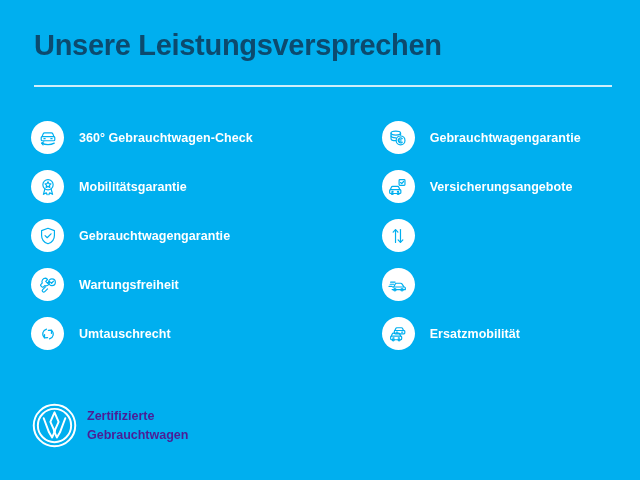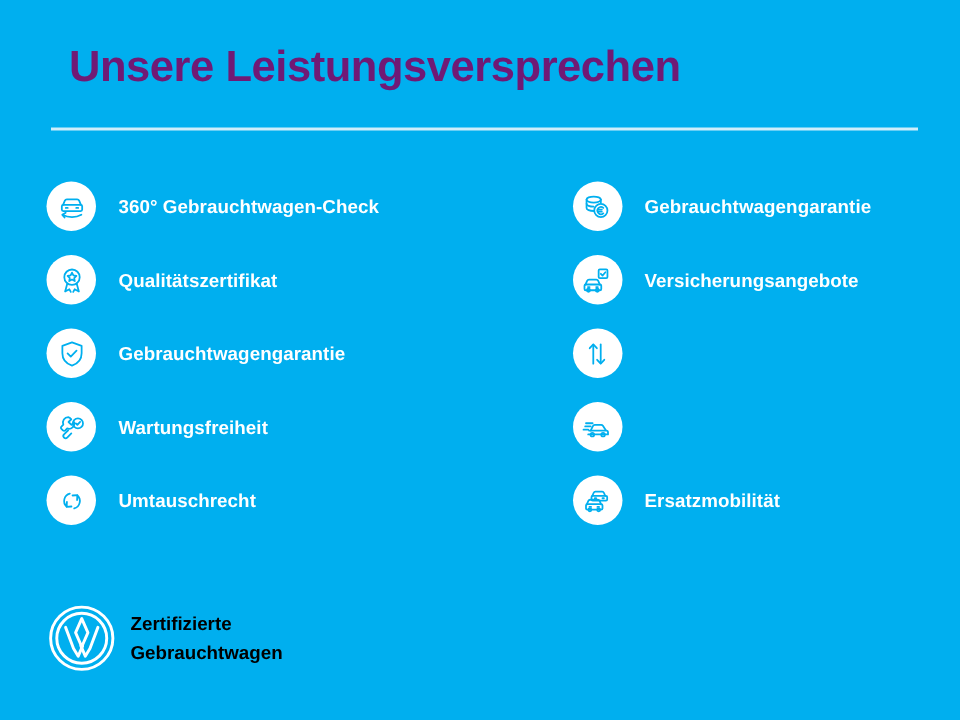--- a/index.html
+++ b/index.html
@@ -19,25 +19,24 @@
     height: 480px;
     background: #00AFEF;
     box-sizing: border-box;
   }
   .title {
     position: absolute;
     left: 34px;
     top: 30px;
     font-size: 29px;
     font-weight: bold;
-    color: #701a75;
+    color: #0c4a6e;
     letter-spacing: -0.3px;
     white-space: nowrap;
     line-height: 1.1;
-    margin-left: 12px;
   }
   .divider {
     position: absolute;
     left: 34px;
     top: 85px;
     width: 578px;
     height: 2px;
     background: #cfeefb;
   }
   .columns {
@@ -94,21 +93,21 @@
   }
   .vw-logo {
     width: 47px;
     height: 47px;
     min-width: 47px;
   }
   .footer-text {
     margin-left: 9px;
     font-size: 12.5px;
     font-weight: bold;
-    color: #000000;
+    color: #4c1d95;
     line-height: 1.45;
   }
   .footer-text div {
     white-space: nowrap;
   }
 </style>
 </head>
 <body>
 
 <div class="slide">
@@ -136,21 +135,21 @@
 
       <div class="promise-row">
         <div class="icon-badge">
           <svg width="22" height="22" viewBox="0 0 24 24" fill="none" stroke="#00AFEF" stroke-width="1.3" stroke-linecap="round" stroke-linejoin="round">
             <circle cx="12" cy="9.6" r="5.6"></circle>
             <path d="M12 6.3l1.0 2.0 2.2.3-1.6 1.6.4 2.2-2.0-1.1-2.0 1.1.4-2.2-1.6-1.6 2.2-.3z"></path>
             <path d="M8.6 14.2L7.0 20.0l3.1-1.6 1.0 1.9"></path>
             <path d="M15.4 14.2L17.0 20.0l-3.1-1.6-1.0 1.9"></path>
           </svg>
         </div>
-        <div class="promise-label">Qualitätszertifikat</div>
+        <div class="promise-label">Mobilitätsgarantie</div>
       </div>
 
       <div class="promise-row">
         <div class="icon-badge">
           <svg width="22" height="22" viewBox="0 0 24 24" fill="none" stroke="#00AFEF" stroke-width="1.3" stroke-linecap="round" stroke-linejoin="round">
             <path d="M12 3.6l7.0 2.5v5.3c0 4.3-2.9 7.6-7.0 9.0-4.1-1.4-7.0-4.7-7.0-9.0V6.1z"></path>
             <polyline points="8.8,11.6 11.1,13.9 15.3,9.6"></polyline>
           </svg>
         </div>
         <div class="promise-label">Gebrauchtwagengarantie</div>

